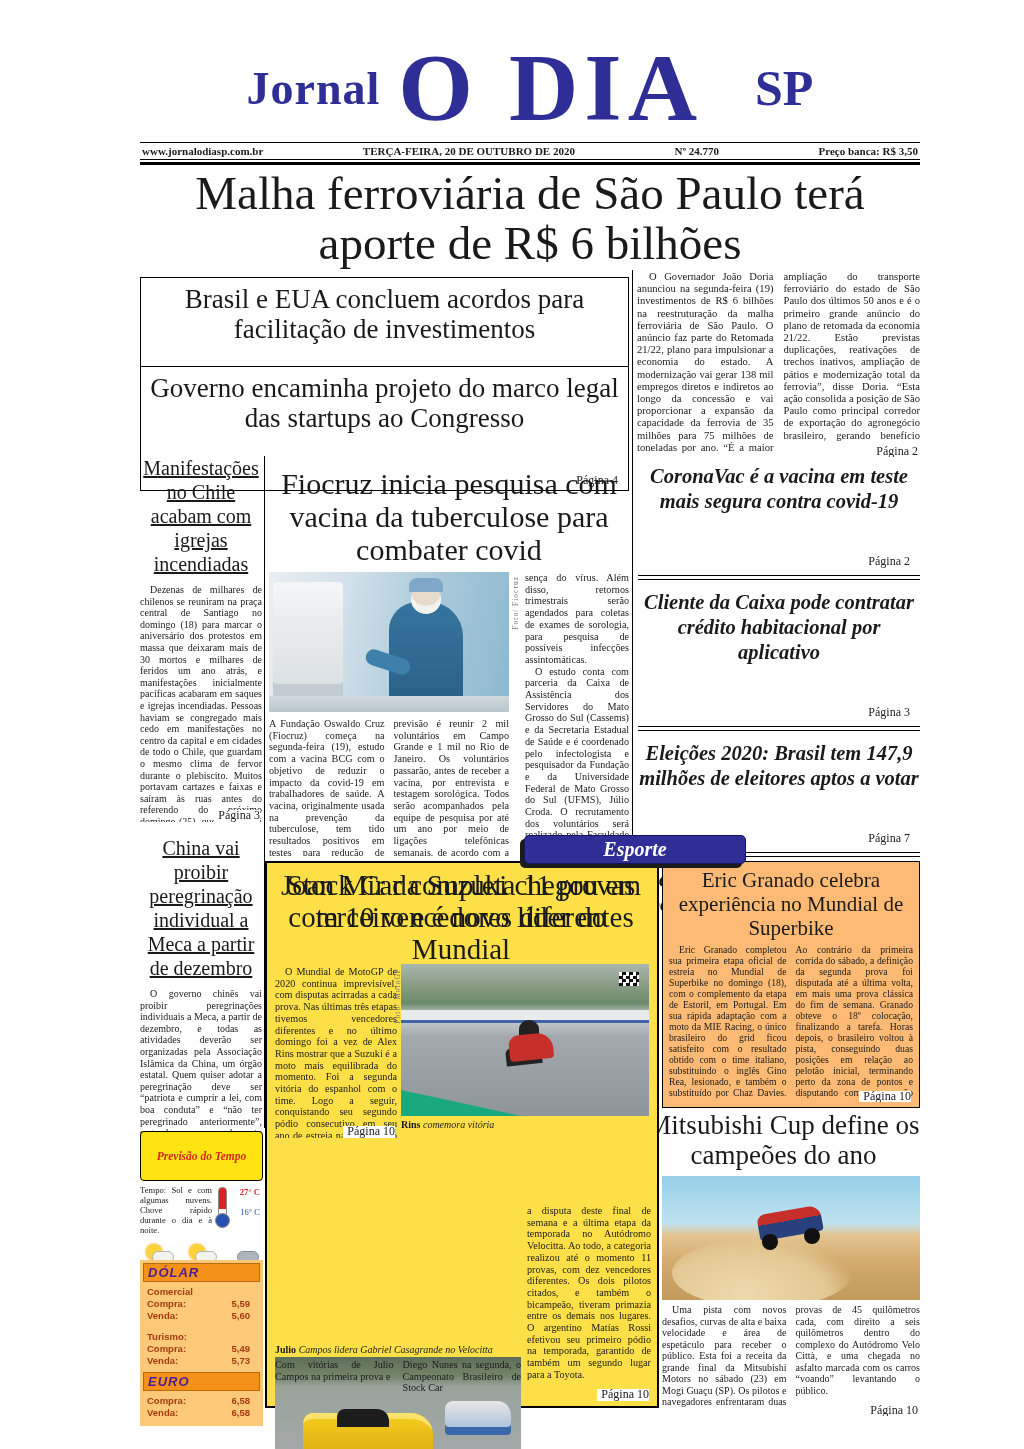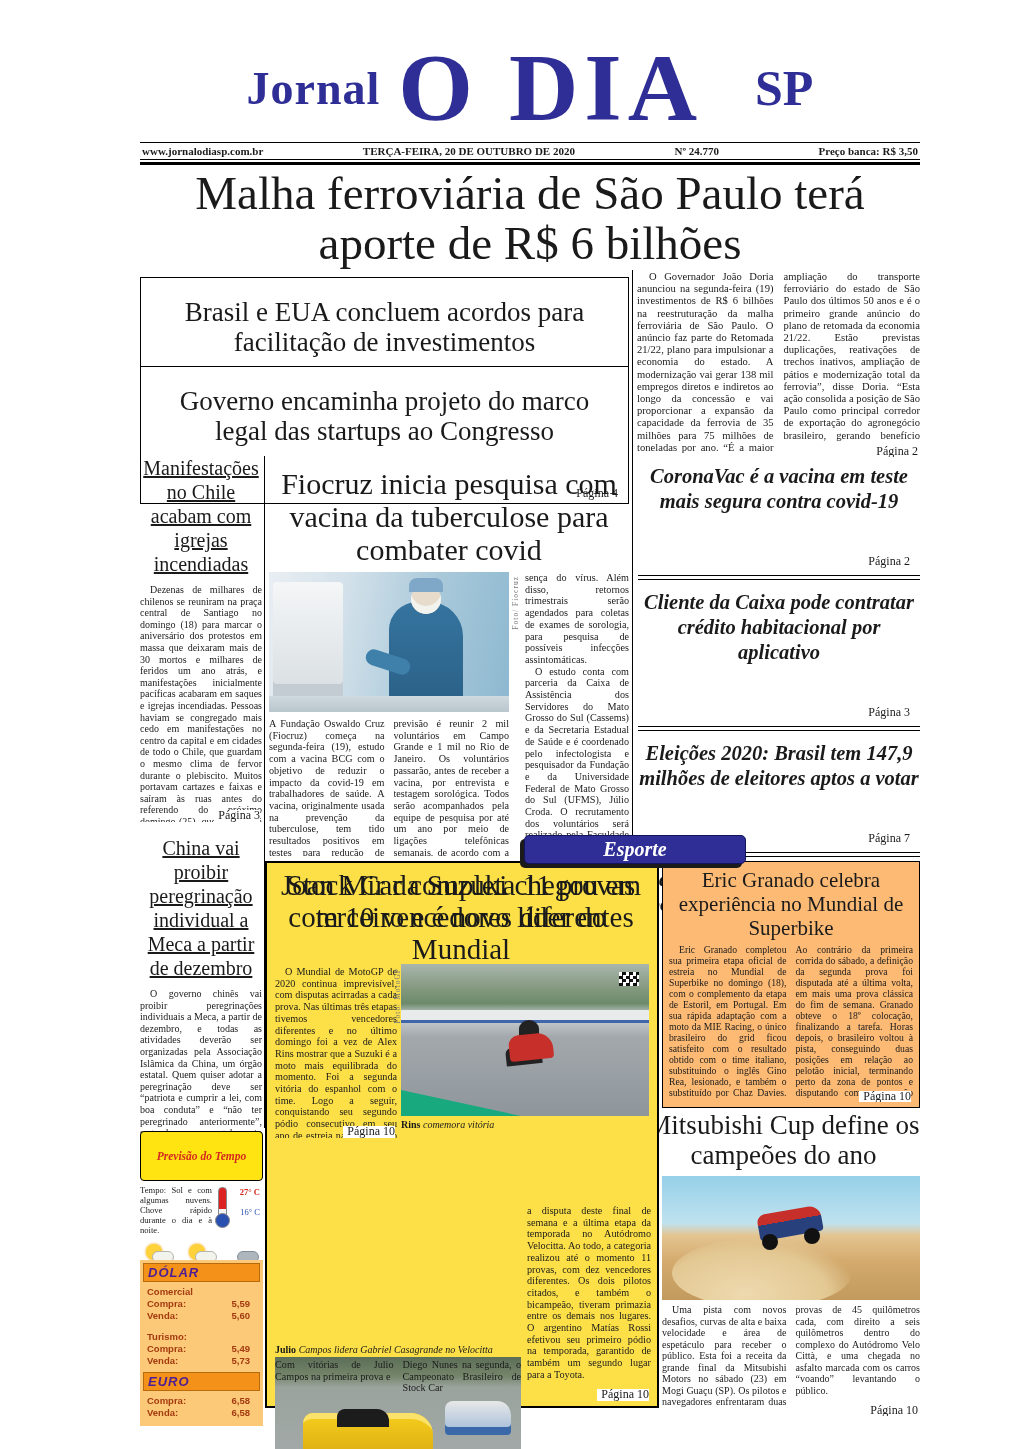--- a/index.html
+++ b/index.html
@@ -21,21 +21,21 @@
 
   
   .lead-body{left:637px;top:271px;width:283px;height:186px;overflow:hidden;
              column-count:2;column-gap:10px;font-size:10.6px;line-height:12.2px;text-align:justify;}
   .lead-body p{margin:0;text-indent:12px;}
   .pageref{font-size:12px;font-weight:400;margin-top:40px;}
   .pr-abs{position:absolute;right:2px;bottom:0;background:#fff;padding-left:4px;}
 
   
   .hbox{left:140px;width:489px;border:1.5px solid #000;box-sizing:border-box;padding:6px 8px 2px 8px;background:#fff;}
-  .hbox h2{margin:13px;font-size:27px;line-height:30px;font-weight:400;text-align:center;}
+  .hbox h2{margin:0;font-size:27px;line-height:30px;font-weight:400;text-align:center;}
   .hbox .pageref{display:block;text-align:right;padding-right:2px;}
 
   
   .vrule{width:1px;background:#000;}
 
   
   .leftcol{left:140px;top:456px;width:122px;}
   .leftcol h3{margin:0 0 8px 0;font-size:20px;line-height:24px;font-weight:400;text-align:center;text-decoration:underline;}
   .smallbody{font-size:10px;line-height:11.6px;text-align:justify;overflow:hidden;position:relative;}
   .smallbody p{margin:0;text-indent:10px;}

